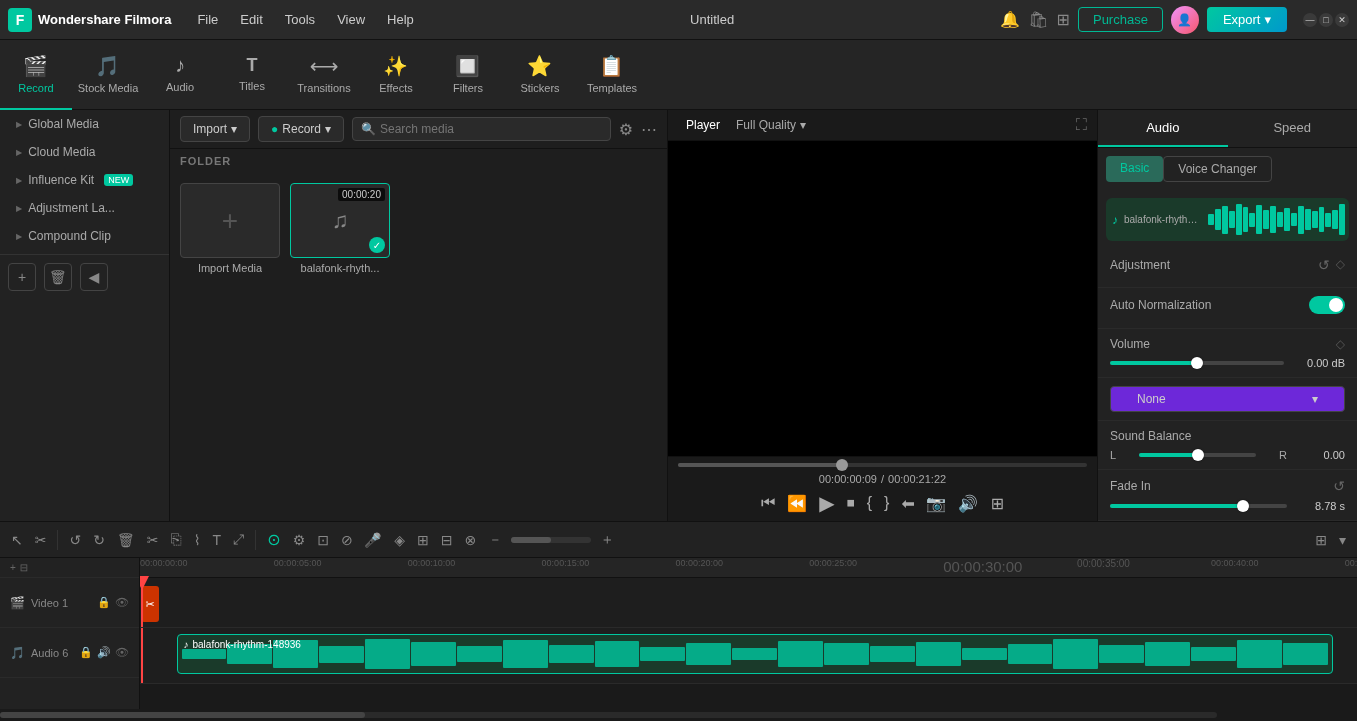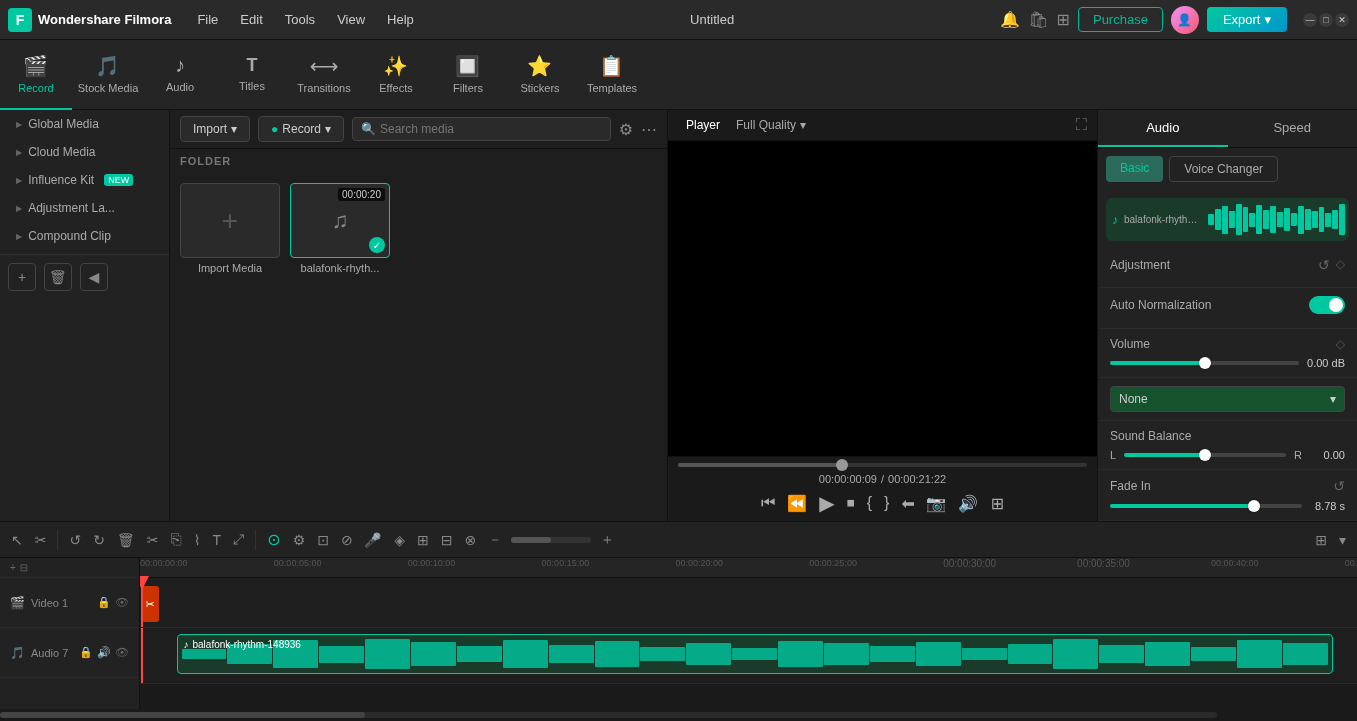--- a/index.html
+++ b/index.html
@@ -71,42 +71,42 @@
     .seek-thumb { position: absolute; left: 40%; top: 50%; transform: translate(-50%, -50%); width: 12px; height: 12px; background: #999; border-radius: 50%; }
     .time-display { display: flex; align-items: center; justify-content: center; gap: 4px; color: #aaa; font-size: 11px; margin-bottom: 6px; }
     .playback-controls { display: flex; align-items: center; justify-content: center; gap: 12px; }
     .pb-btn { background: transparent; border: none; color: #aaa; font-size: 16px; cursor: pointer; }
 
     
     .right-panel { width: 260px; background: #222; border-left: 1px solid #111; display: flex; flex-direction: column; flex-shrink: 0; overflow-y: auto; }
     .right-tabs { display: flex; border-bottom: 1px solid #111; }
     .right-tab { flex: 1; padding: 10px; text-align: center; color: #aaa; font-size: 13px; cursor: pointer; border-bottom: 2px solid transparent; }
     .right-tab.active { color: #fff; border-bottom-color: #00c8a0; }
-    .basic-voice-tabs { display: flex; padding: 8px; gap: 6px; }
+    .basic-voice-tabs { display: flex; padding: 8px; }
     .bv-tab { padding: 5px 14px; border-radius: 4px; cursor: pointer; font-size: 12px; }
     .bv-tab.active { background: #2a6a5a; color: #00c8a0; }
     .bv-tab.inactive { background: transparent; border: 1px solid #444; color: #aaa; }
 
     
     .audio-wave-container { margin: 8px; background: #1a3a2a; border-radius: 6px; height: 60px; display: flex; align-items: center; overflow: hidden; position: relative; }
     .audio-wave { display: flex; align-items: center; width: 100%; height: 100%; gap: 1px; padding: 4px; }
     .wave-bar { background: #00c8a0; border-radius: 1px; flex: 1; }
 
     
     .panel-section { padding: 8px 12px; border-bottom: 1px solid #2a2a2a; }
     .panel-row { display: flex; align-items: center; justify-content: space-between; margin-bottom: 6px; }
     .panel-label { color: #aaa; font-size: 12px; }
     .toggle { width: 36px; height: 18px; background: #00c8a0; border-radius: 9px; position: relative; cursor: pointer; }
     .toggle-thumb { width: 14px; height: 14px; background: #fff; border-radius: 50%; position: absolute; top: 2px; right: 2px; }
-    .slider-row { display: flex; align-items: center; gap: 8px; }
+    .slider-row { display: flex; align-items: center; gap: 23px; }
     .slider-track { flex: 1; height: 4px; background: #444; border-radius: 2px; position: relative; }
     .slider-fill { height: 100%; background: #00c8a0; border-radius: 2px; }
     .slider-thumb { position: absolute; top: 50%; transform: translate(-50%, -50%); width: 12px; height: 12px; background: #fff; border-radius: 50%; box-shadow: 0 0 2px rgba(0,0,0,0.5); }
     .slider-val { color: #ccc; font-size: 11px; min-width: 35px; text-align: right; }
-    .panel-dropdown { width: 100%; background: #14532d; border: 1px solid #444; color: #ccc; padding: 5px 8px; border-radius: 4px; font-size: 12px; cursor: pointer; display: flex; justify-content: space-between; }
+    .panel-dropdown { width: 100%; background: #6d28d9; border: 1px solid #444; color: #ccc; padding: 5px 26px; border-radius: 4px; font-size: 12px; cursor: pointer; display: flex; justify-content: space-between; }
     .reset-icon { color: #666; font-size: 14px; cursor: pointer; }
     .pin-icon { color: #555; font-size: 12px; cursor: pointer; }
 
     
     .timeline { height: 200px; background: #1a1a1a; border-top: 1px solid #111; display: flex; flex-direction: column; }
     .timeline-toolbar { display: flex; align-items: center; padding: 4px 8px; border-bottom: 1px solid #111; gap: 6px; background: #222; height: 36px; }
     .tl-btn { background: transparent; border: none; color: #888; font-size: 14px; cursor: pointer; padding: 3px; }
     .tl-divider { width: 1px; height: 20px; background: #333; margin: 0 2px; }
     .tl-spacer { flex: 1; }
     .timeline-body { display: flex; flex: 1; overflow: hidden; }
@@ -472,40 +472,40 @@
       <div class="track-label">
         <span style="font-size:12px;">🎬</span>
         <span class="track-label-name">Video 1</span>
         <div class="track-icons">
           <button class="track-icon-btn">🔒</button>
           <button class="track-icon-btn">👁</button>
         </div>
       </div>
       <div class="track-label">
         <span style="font-size:12px;">🎵</span>
-        <span class="track-label-name">Audio 7</span>
+        <span class="track-label-name">Audio 6</span>
         <div class="track-icons">
           <button class="track-icon-btn">🔒</button>
           <button class="track-icon-btn">🔊</button>
           <button class="track-icon-btn">👁</button>
         </div>
       </div>
     </div>
 
     <div class="timeline-content">
 
       <div class="ruler" style="position:relative;height:20px;overflow:hidden;">
         <div style="display:flex;width:100%;position:absolute;left:0;top:0;">
           <span style="position:absolute;left:0;font-size:9px;color:#555;">00:00:00:00</span>
           <span style="position:absolute;left:11%;font-size:9px;color:#555;">00:00:05:00</span>
           <span style="position:absolute;left:22%;font-size:9px;color:#555;">00:00:10:00</span>
           <span style="position:absolute;left:33%;font-size:9px;color:#555;">00:00:15:00</span>
           <span style="position:absolute;left:44%;font-size:9px;color:#555;">00:00:20:00</span>
           <span style="position:absolute;left:55%;font-size:9px;color:#555;">00:00:25:00</span>
-          <span style="position:absolute;left:66%;font-size:10px;color:#555;">00:00:30:00</span>
+          <span style="position:absolute;left:66%;font-size:15px;color:#555;">00:00:30:00</span>
           <span style="position:absolute;left:77%;font-size:10px;color:#555;">00:00:35:00</span>
           <span style="position:absolute;left:88%;font-size:9px;color:#555;">00:00:40:00</span>
           <span style="position:absolute;left:99%;font-size:9px;color:#555;">00:00:45:00</span>
         </div>
       </div>
 
       <div class="video-track-area" style="position:relative;">
 
         <div class="playhead" style="left:1px;">
           <div class="playhead-top"></div>

